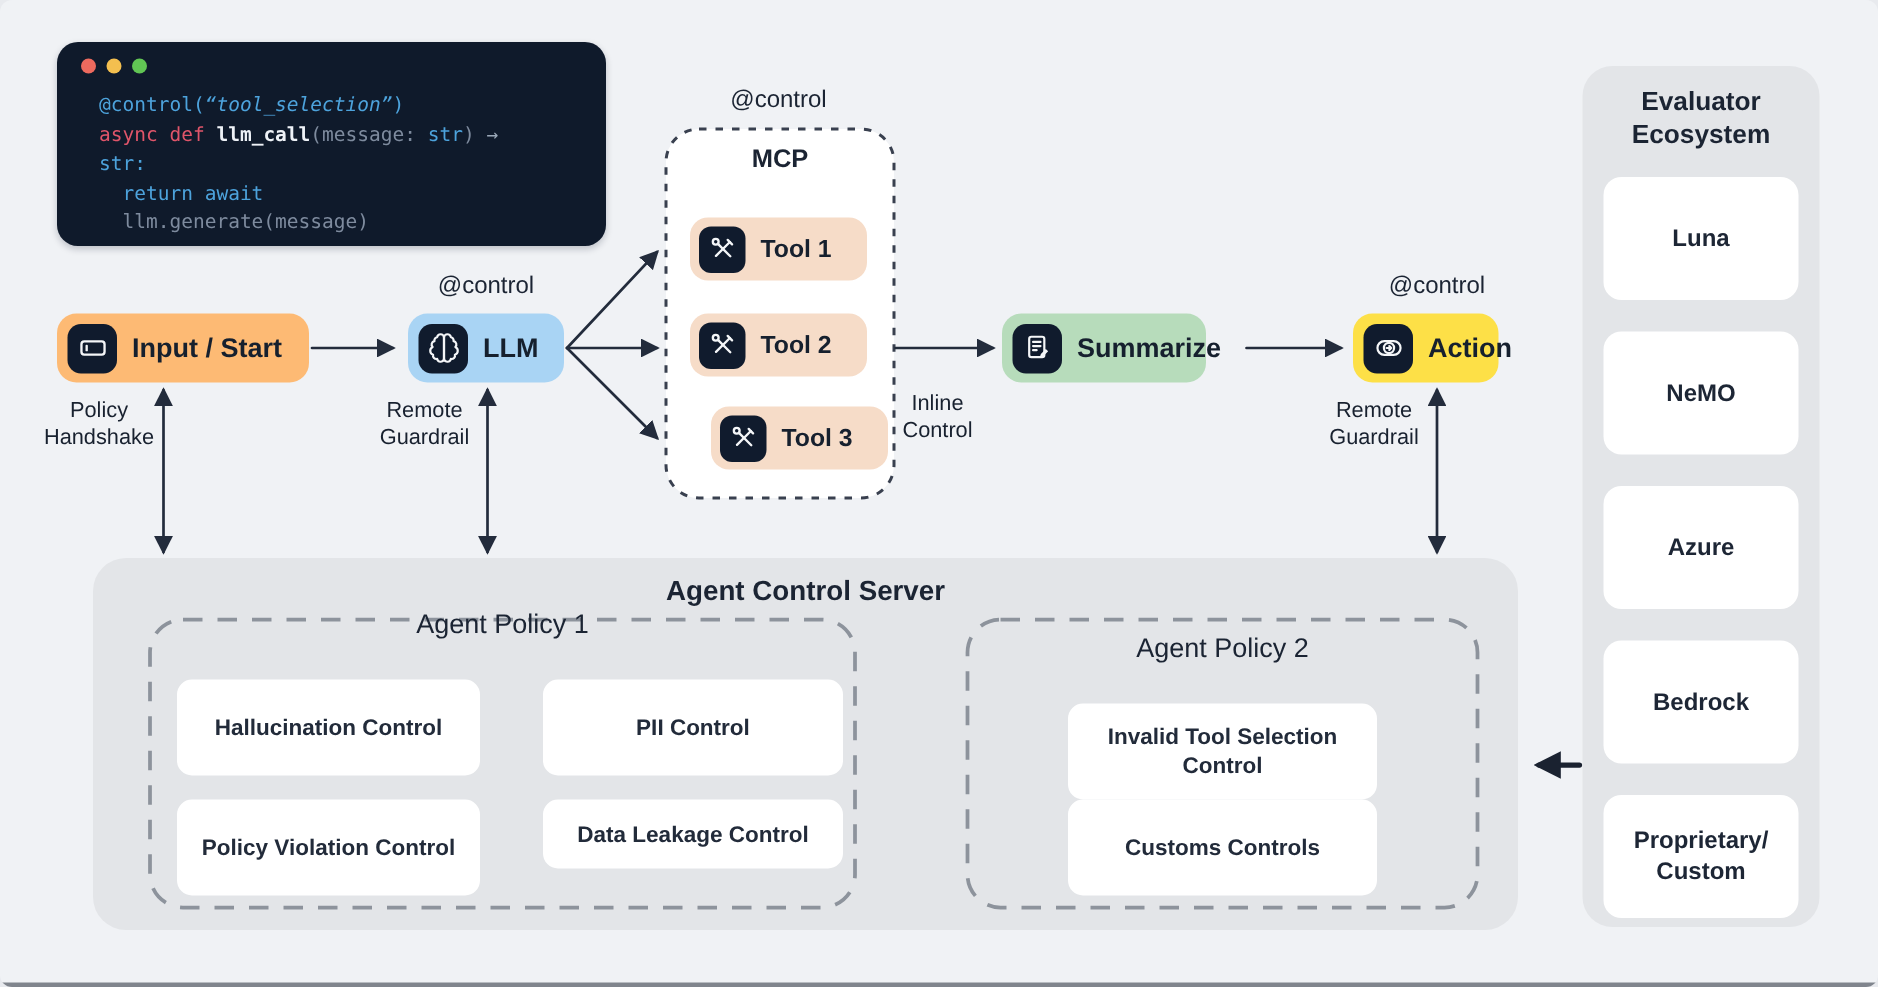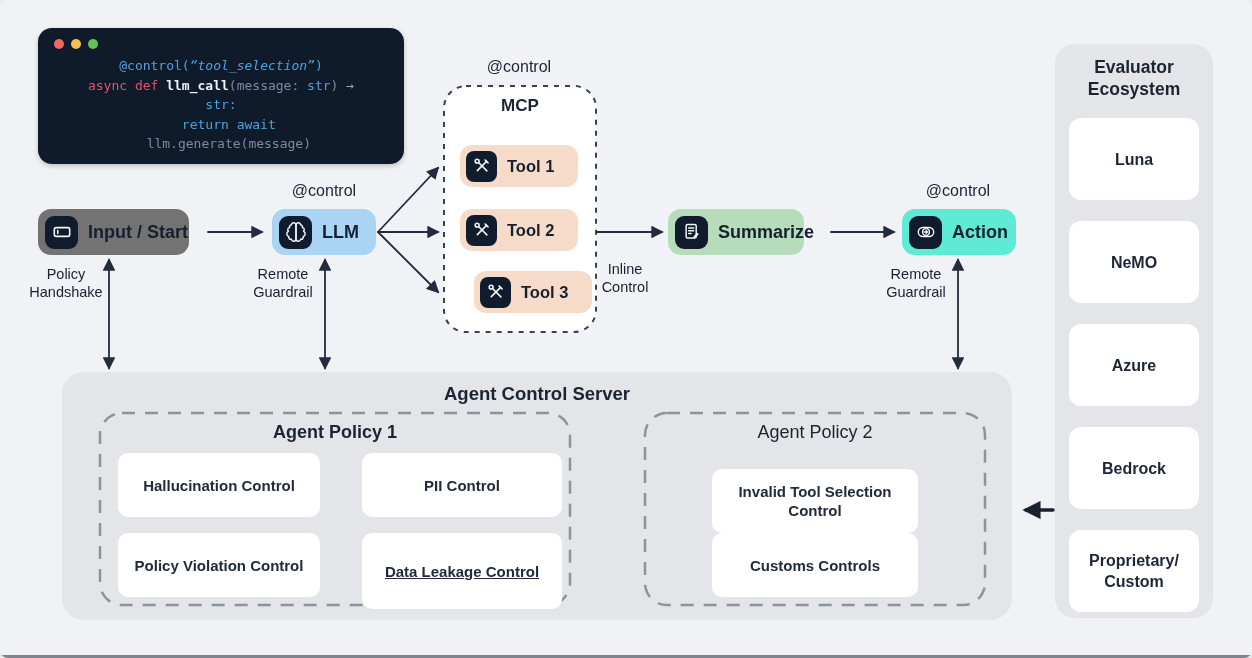--- a/index.html
+++ b/index.html
@@ -12,40 +12,40 @@
 
   
   .code-window {
     position:absolute; left:38px; top:28px; width:366px; height:136px;
     background:#0f1a2b; border-radius:14px; padding:11px 16px; box-sizing:border-box;
     box-shadow:0 2px 5px rgba(10,20,40,.22);
   }
   .lights { display:flex; gap:7px; margin-bottom:7px; }
   .light { width:10px; height:10px; border-radius:50%; }
   .l-red{ background:#ed6a5e; } .l-yel{ background:#f4bf4f; } .l-grn{ background:#61c554; }
-  .code { margin:0; font-family:"DejaVu Sans Mono",monospace; font-size:13px; line-height:19.5px; white-space:pre;text-align:center; }
+  .code { margin:12px; font-family:"DejaVu Sans Mono",monospace; font-size:13px; line-height:19.5px; white-space:pre; }
   .tk-b { color:#4da3dc; } .tk-bi { color:#4da3dc; font-style:italic; }
   .tk-r { color:#e0556a; } .tk-w { color:#eef2f7; font-weight:bold; }
   .tk-g { color:#7e8b9e; } .tk-a { color:#9aa8b8; }
 
   
   .pill {
     position:absolute; height:46px; border-radius:13px; display:flex; align-items:center;
     gap:10px; padding:0 10px 0 7px; box-sizing:border-box;
     font-size:18px; font-weight:600; color:#16202e; white-space:nowrap;
   }
   .icon-sq {
     width:33px; height:33px; border-radius:9px; background:#101b2d;
     display:flex; align-items:center; justify-content:center; flex:0 0 auto;
   }
   .icon-sq svg { width:22px; height:22px; display:block; }
-  #pill-input     { left:38px;  top:209px; width:151px; background:#737373;justify-content:space-between; }
+  #pill-input     { left:38px;  top:209px; width:168px; background:#fdba74; }
   #pill-llm       { left:272px; top:209px; width:104px; background:#a9d4f4; }
   #pill-summarize { left:668px; top:209px; width:136px; background:#b7dcbb; }
-  #pill-action    { left:902px; top:209px; width:114px; background:#5eead4; }
+  #pill-action    { left:902px; top:209px; width:97px; background:#fde047; }
 
   
   .mcp-title { position:absolute; left:444px; top:96px; width:152px; text-align:center;
                font-size:17px; font-weight:700; }
   .tool-pill {
     position:absolute; left:460px; width:118px; height:42px; border-radius:12px;
     background:#f6dcc8; display:flex; align-items:center; gap:10px;
     padding:0 8px 0 6px; box-sizing:border-box; font-size:16.5px; font-weight:600; color:#16202e;
   }
   .tool-pill .icon-sq { width:31px; height:31px; border-radius:8px; }
@@ -63,33 +63,33 @@
   #lbl-guard-llm    { left:247px; top:265px; width:72px; }
   #lbl-guard-action { left:880px; top:265px; width:72px; }
   #lbl-inline       { left:586px; top:260px; width:78px; }
 
   
   .panel { position:absolute; background:#e3e5e8; border-radius:22px; }
   #server-box { left:62px; top:372px; width:950px; height:248px; }
   .server-title { position:absolute; left:62px; top:383px; width:950px; text-align:center;
                   font-size:18.5px; font-weight:700; }
   .policy-title { position:absolute; text-align:center; font-size:18px; font-weight:500; }
-  #p1-title { left:100px; top:422px; width:470px;font-weight:bold; }
+  #p1-title { left:100px; top:406px; width:470px; }
   #p2-title { left:645px; top:422px; width:340px; }
 
   .card {
     position:absolute; background:#ffffff; border-radius:10px;
     display:flex; align-items:center; justify-content:center; text-align:center;
     font-size:15px; font-weight:600; color:#222b3a; line-height:19px;
     padding:0 14px; box-sizing:border-box;
   }
   #card-1 { left:118px; top:453px; width:202px; height:64px;padding-left:14px; }
   #card-2 { left:362px; top:453px; width:200px; height:64px; }
   #card-3 { left:118px; top:533px; width:202px; height:64px; }
-  #card-4 { left:362px; top:533px; width:200px; height:76px;text-decoration:underline; }
+  #card-4 { left:362px; top:533px; width:200px; height:46px; }
   #card-5 { left:712px; top:453px; width:206px; height:64px;margin-top:16px; }
   #card-6 { left:712px; top:533px; width:206px; height:64px; }
 
   
   #eval-box { left:1055px; top:44px; width:158px; height:574px; border-radius:20px; }
   .eval-title { position:absolute; left:1074px; top:56px; width:120px; text-align:center;
                 font-size:17.5px; font-weight:700; line-height:22px; }
   .ev-card {
     position:absolute; left:1069px; width:130px; height:82px; background:#ffffff;
     border-radius:12px; display:flex; align-items:center; justify-content:center;

